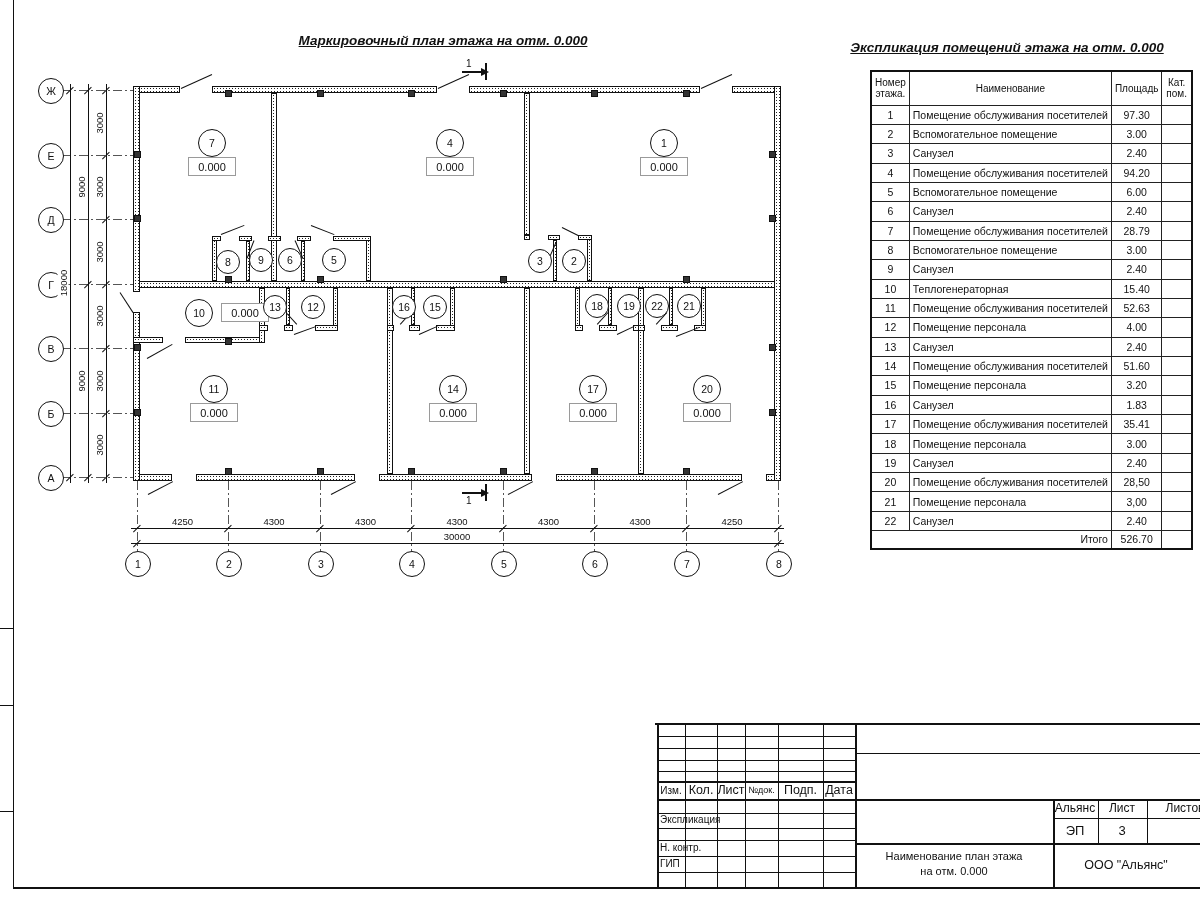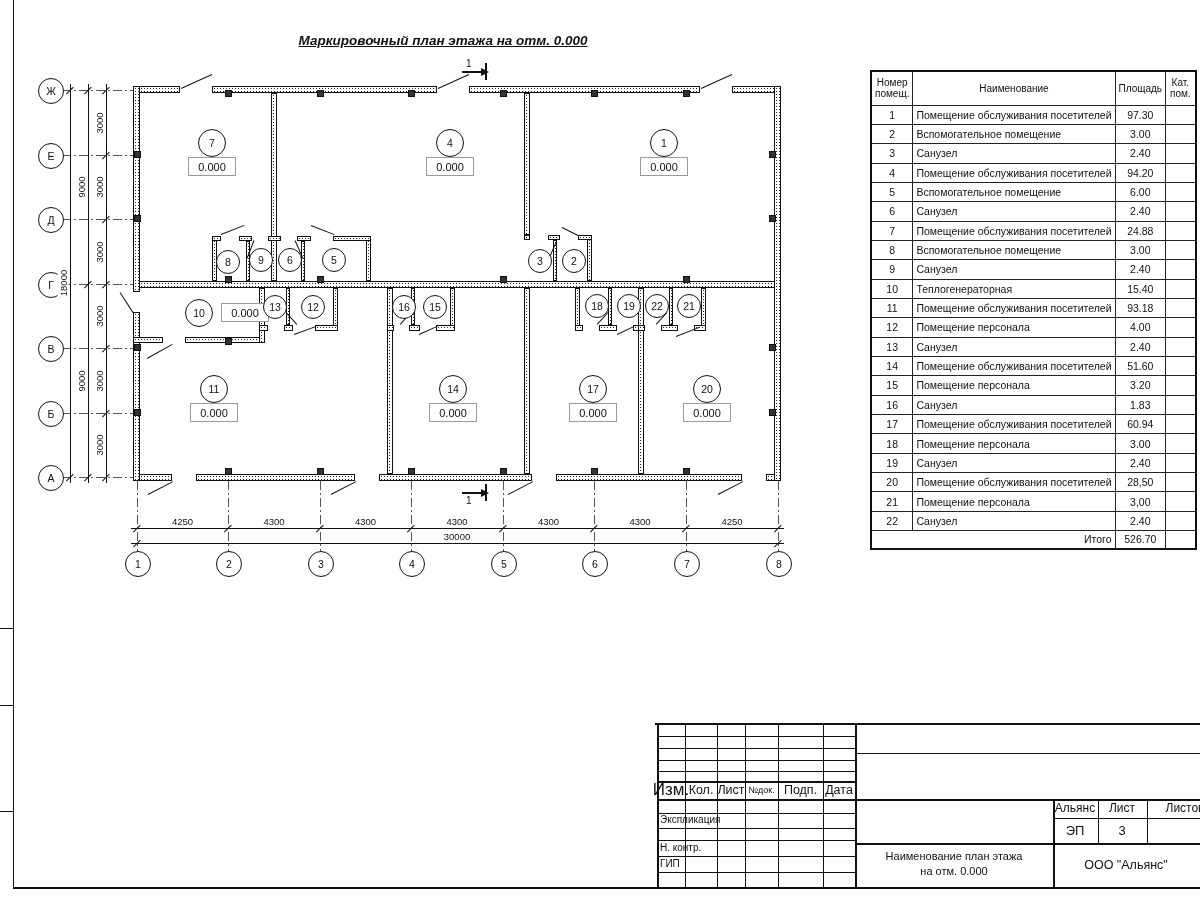--- a/index.html
+++ b/index.html
@@ -43,20 +43,21 @@
 
 <div id="sheet">
 
   <div class="thin" style="left:13px;top:0;width:1px;height:888px;"></div>
   <div class="thin" style="left:13px;top:887px;width:1187px;height:1.6px;"></div>
   <div class="thin" style="left:0;top:628px;width:13px;height:1px;"></div>
   <div class="thin" style="left:0;top:705px;width:13px;height:1px;"></div>
   <div class="thin" style="left:0;top:811px;width:13px;height:1px;"></div>
 
   <div class="title" style="left:443px;top:33px;">Маркировочный план этажа на отм. 0.000</div>
+  <div class="title" style="left:1007px;top:40px;">Экспликация помещений этажа на отм. 0.000</div>
 
   <div id="plan" class="abs" style="left:0;top:0;width:1200px;height:900px;">
       <div class="wall" style="left: 133px; top: 86px; width: 47px; height: 7px;"></div>
       <div class="wall" style="left: 212px; top: 86px; width: 225px; height: 7px;"></div>
       <div class="wall" style="left: 469px; top: 86px; width: 231px; height: 7px;"></div>
       <div class="wall" style="left: 732px; top: 86px; width: 49px; height: 7px;"></div>
       <div class="wall" style="left: 133px; top: 474px; width: 39px; height: 7px;"></div>
       <div class="wall" style="left: 196px; top: 474px; width: 159px; height: 7px;"></div>
       <div class="wall" style="left: 379px; top: 474px; width: 153px; height: 7px;"></div>
       <div class="wall" style="left: 556px; top: 474px; width: 186px; height: 7px;"></div>
@@ -272,21 +273,21 @@
   <table id="expl">
     <colgroup>
         <col style="width:36px">
         <col style="width:158px">
         <col style="width:46px">
         <col style="width:30px">
       </colgroup>
     <thead>
       <tr style="height:34px;">
         <th>Номер
-помещ.</th>
+этажа.</th>
         <th>Наименование</th>
         <th>Площадь</th>
         <th>Кат.
 пом.</th>
       </tr>
     </thead>
     <tbody id="explbody">
         <tr style="height: 19.35px;">
           <td class="c">1</td>
           <td class="">Помещение обслуживания посетителей</td>
@@ -319,21 +320,21 @@
         </tr>
         <tr style="height: 19.35px;">
           <td class="c">6</td>
           <td class="">Санузел</td>
           <td class="c">2.40</td>
           <td class="c"></td>
         </tr>
         <tr style="height: 19.35px;">
           <td class="c">7</td>
           <td class="">Помещение обслуживания посетителей</td>
-          <td class="c">24.88</td>
+          <td class="c">28.79</td>
           <td class="c"></td>
         </tr>
         <tr style="height: 19.35px;">
           <td class="c">8</td>
           <td class="">Вспомогательное помещение</td>
           <td class="c">3.00</td>
           <td class="c"></td>
         </tr>
         <tr style="height: 19.35px;">
           <td class="c">9</td>
@@ -343,21 +344,21 @@
         </tr>
         <tr style="height: 19.35px;">
           <td class="c">10</td>
           <td class="">Теплогенераторная</td>
           <td class="c">15.40</td>
           <td class="c"></td>
         </tr>
         <tr style="height: 19.35px;">
           <td class="c">11</td>
           <td class="">Помещение обслуживания посетителей</td>
-          <td class="c">93.18</td>
+          <td class="c">52.63</td>
           <td class="c"></td>
         </tr>
         <tr style="height: 19.35px;">
           <td class="c">12</td>
           <td class="">Помещение персонала</td>
           <td class="c">4.00</td>
           <td class="c"></td>
         </tr>
         <tr style="height: 19.35px;">
           <td class="c">13</td>
@@ -379,21 +380,21 @@
         </tr>
         <tr style="height: 19.35px;">
           <td class="c">16</td>
           <td class="">Санузел</td>
           <td class="c">1.83</td>
           <td class="c"></td>
         </tr>
         <tr style="height: 19.35px;">
           <td class="c">17</td>
           <td class="">Помещение обслуживания посетителей</td>
-          <td class="c">60.94</td>
+          <td class="c">35.41</td>
           <td class="c"></td>
         </tr>
         <tr style="height: 19.35px;">
           <td class="c">18</td>
           <td class="">Помещение персонала</td>
           <td class="c">3.00</td>
           <td class="c"></td>
         </tr>
         <tr style="height: 19.35px;">
           <td class="c">19</td>
@@ -446,21 +447,21 @@
       <div class="" style="position: absolute; left: 657px; top: 723px; width: 2px; height: 165px; background: rgb(17, 17, 17);"></div>
       <div class="" style="position: absolute; left: 685px; top: 723px; width: 1px; height: 165px; background: rgb(17, 17, 17);"></div>
       <div class="" style="position: absolute; left: 717px; top: 723px; width: 1px; height: 165px; background: rgb(17, 17, 17);"></div>
       <div class="" style="position: absolute; left: 745px; top: 723px; width: 1px; height: 165px; background: rgb(17, 17, 17);"></div>
       <div class="" style="position: absolute; left: 778px; top: 723px; width: 1px; height: 165px; background: rgb(17, 17, 17);"></div>
       <div class="" style="position: absolute; left: 823px; top: 723px; width: 1px; height: 165px; background: rgb(17, 17, 17);"></div>
       <div class="" style="position: absolute; left: 855px; top: 723px; width: 2px; height: 165px; background: rgb(17, 17, 17);"></div>
       <div class="" style="position: absolute; left: 1053px; top: 799px; width: 2px; height: 89px; background: rgb(17, 17, 17);"></div>
       <div class="" style="position: absolute; left: 1098px; top: 799px; width: 1px; height: 44px; background: rgb(17, 17, 17);"></div>
       <div class="" style="position: absolute; left: 1147px; top: 799px; width: 1px; height: 44px; background: rgb(17, 17, 17);"></div>
-      <div class="tbtxt cent" style="position: absolute; left: 671px; top: 790px; font-size: 17px;">Изм.</div>
+      <div class="tbtxt cent" style="position: absolute; left: 671px; top: 790px; font-size: 10px;">Изм.</div>
       <div class="tbtxt cent" style="position: absolute; left: 701px; top: 790px; font-size: 12.5px;">Кол.</div>
       <div class="tbtxt cent" style="position: absolute; left: 731px; top: 790px; font-size: 12.5px;">Лист</div>
       <div class="tbtxt cent" style="position: absolute; left: 761.5px; top: 790px; font-size: 9px;">№док.</div>
       <div class="tbtxt cent" style="position: absolute; left: 800.5px; top: 790px; font-size: 12.5px;">Подп.</div>
       <div class="tbtxt cent" style="position: absolute; left: 839px; top: 790px; font-size: 12.5px;">Дата</div>
       <div class="tbtxt" style="position: absolute; left: 660px; top: 814px; font-size: 10px;">Экспликация</div>
       <div class="tbtxt" style="position: absolute; left: 660px; top: 842px; font-size: 10px;">Н. контр.</div>
       <div class="tbtxt" style="position: absolute; left: 660px; top: 858px; font-size: 10px;">ГИП</div>
       <div class="tbtxt cent" style="position: absolute; left: 1075px; top: 808px; font-size: 12px;">Альянс</div>
       <div class="tbtxt cent" style="position: absolute; left: 1122px; top: 808px; font-size: 12px;">Лист</div>

